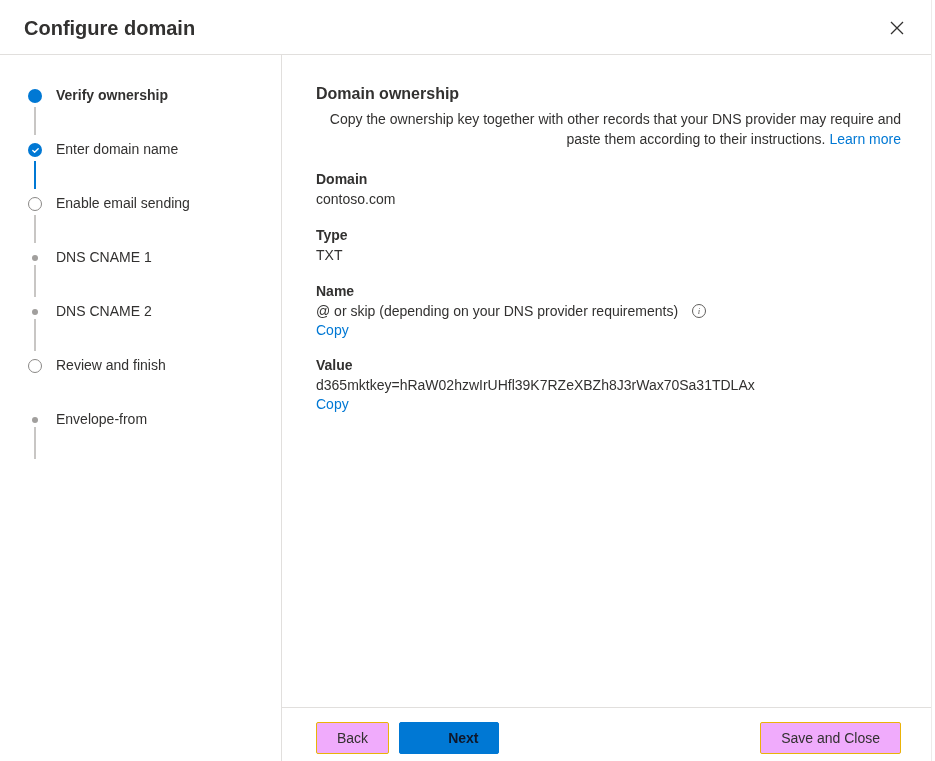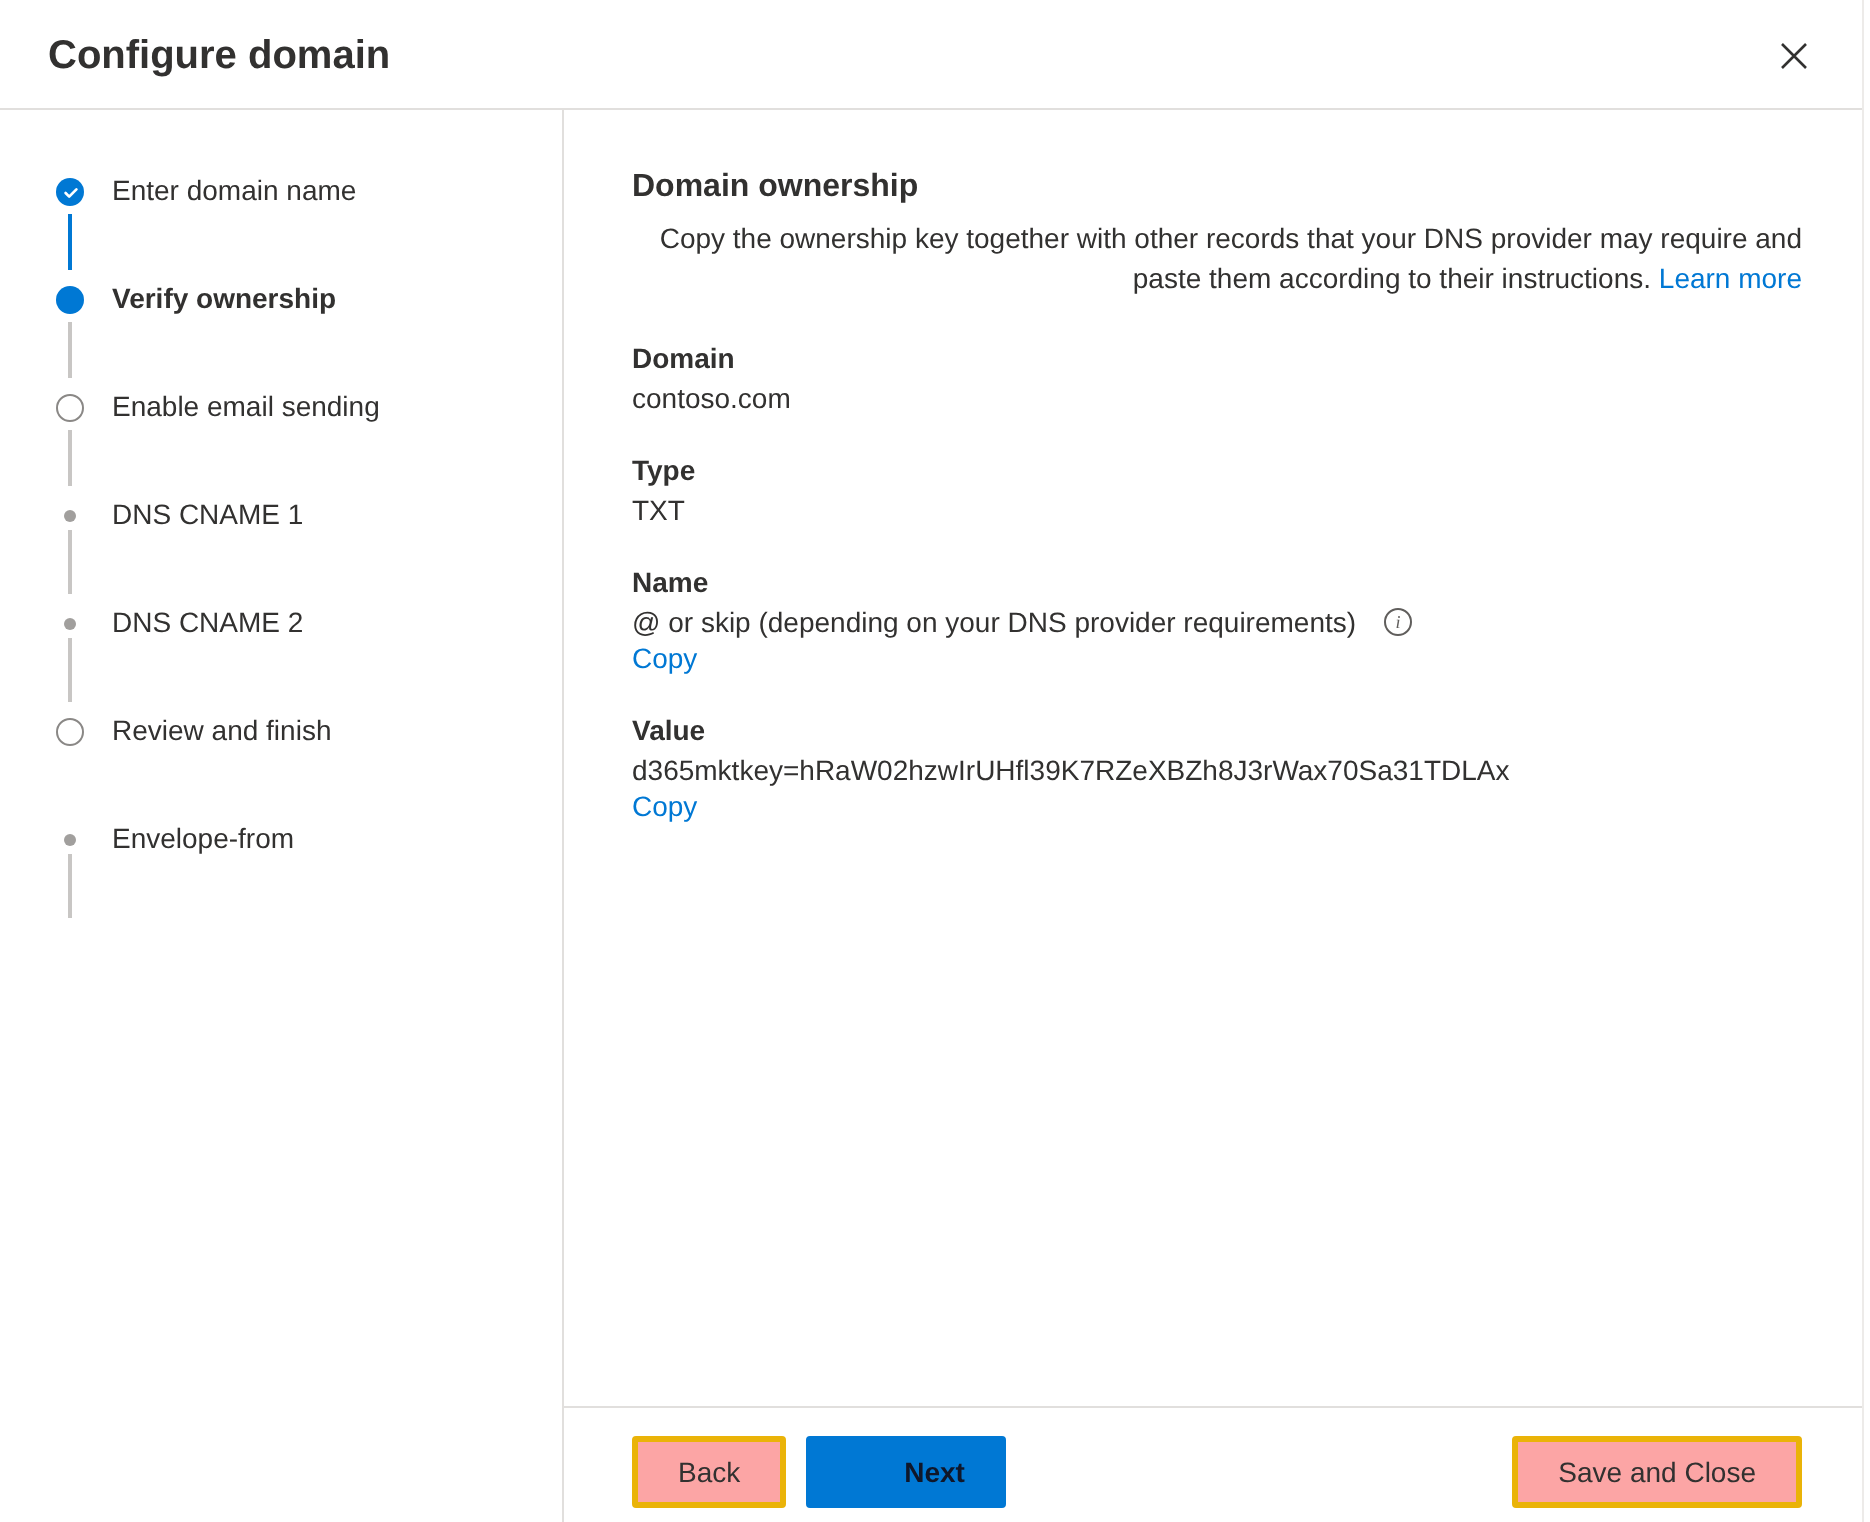--- a/index.html
+++ b/index.html
@@ -171,22 +171,22 @@
     }
     .footer-left { display: flex; gap: 10px; }
     .btn {
       font-size: 14px;
       padding: 7px 20px;
       border-radius: 2px;
       cursor: pointer;
       font-family: inherit;
     }
     .btn-secondary {
-      background: #fca5a5;
-      border: 3px solid #eab308;
+      background: #f0abfc;
+      border: 1px solid #eab308;
       color: #323130;
     }
     .btn-primary {
       background: #0078d4;
       border: 1px solid #0078d4;
       color: #0f172a;
       font-weight: 600;
       padding-left: 48px;
     }
     .right-edge {
@@ -208,36 +208,36 @@
     <svg viewBox="0 0 16 16">
         <path d="M2 2 L14 14 M14 2 L2 14" stroke="#323130" stroke-width="1.3" fill="none"></path>
       </svg>
   </button>
 </div>
 
 <div class="body">
   <nav class="sidebar">
 
     <div class="step">
+      <span class="step-bullet current"></span>
+      <span class="step-line"></span>
+      <span class="step-label bold">Verify ownership</span>
+    </div>
+
+    <div class="step">
       <span class="step-bullet completed">
         <svg viewBox="0 0 10 10">
             <path d="M2 5 L4 7 L8 3" stroke="#fff" stroke-width="1.5" fill="none" stroke-linecap="round" stroke-linejoin="round"></path>
           </svg>
       </span>
       <span class="step-line blue"></span>
       <span class="step-label">Enter domain name</span>
     </div>
 
     <div class="step">
-      <span class="step-bullet current"></span>
-      <span class="step-line"></span>
-      <span class="step-label bold">Verify ownership</span>
-    </div>
-
-    <div class="step">
       <span class="step-bullet open"></span>
       <span class="step-line"></span>
       <span class="step-label">Enable email sending</span>
     </div>
 
     <div class="step">
       <span class="step-bullet dot"></span>
       <span class="step-line dot-offset"></span>
       <span class="step-label">DNS CNAME 1</span>
     </div>

